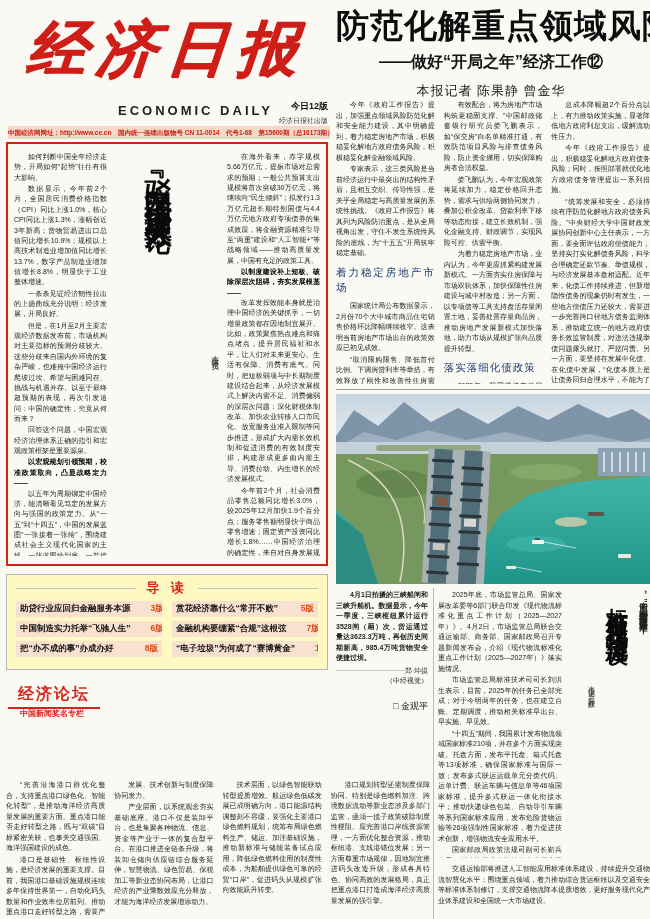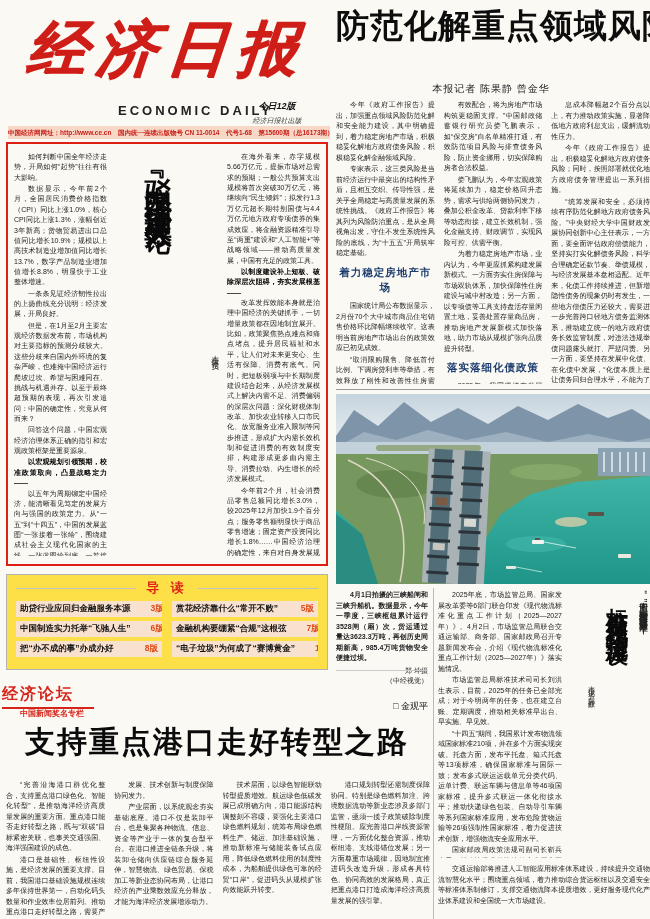--- a/index.html
+++ b/index.html
@@ -19,49 +19,49 @@
     text-shadow:1px 1px 0 #cf1d17;
     white-space:nowrap;
   }
   .date-block{ position:absolute; left:10px; top:99px; width:118px; font-size:8px; color:#222; }
   .date-block .day{ font-size:17px; font-weight:bold; vertical-align:-2px; }
   .date-block .lunar{ margin-top:2px; font-size:7px; color:#333; }
   .mast-english{
     position:absolute; left:118px; top:103px; width:112px; text-align:center;
     font-size:13px; font-weight:bold; letter-spacing:3px; color:#222; white-space:nowrap;
   }
-  .mast-right{ position:absolute; left:232px; top:100px; width:90px; text-align:center;font-style:italic; }
+  .mast-right{ position:absolute; left:238px; top:100px; width:90px; text-align:right; }
   .mast-right .ed{ font-size:9px; font-weight:bold; }
   .mast-right .pub{ font-size:7px; margin-top:3px; color:#333; }
   .info-bar{
     position:absolute; left:8px; top:126px; width:322px; height:13px;
     background:#f7d7c6; color:#c9201a; font-size:6.5px; line-height:13px;
     text-align:center; white-space:nowrap; overflow:hidden; font-weight:bold;
   }
   
   .lead-headline{
     position:absolute; left:336px; top:4px; width:310px; text-align:center;
     font-size:33px; font-weight:900; color:#0d0d0d; letter-spacing:1px; white-space:nowrap;
   }
   .lead-subhead{
     position:absolute; left:336px; top:52px; width:310px; text-align:center;
     font-size:16px; font-weight:bold; color:#111; white-space:nowrap;
   }
   .lead-byline{
     position:absolute; left:336px; top:82px; width:310px; text-align:center;
-    font-size:10px; color:#222; letter-spacing:1px;
+    font-size:13px; color:#222; letter-spacing:1px;
   }
   .lead-cols{
     position:absolute; left:336px; top:100px; width:314px; height:284px;
     display:flex; gap:9px;
   }
   .ncol{ flex:1; overflow:hidden; font-size:7px; line-height:1.5; text-align:justify; color:#1c1c1c; }
   .ncol p{ text-indent:2em; margin-bottom:1px; }
   .sec-head{
-    font-size:10.5px; font-weight:700; color:#1d3d6e; text-align:center;
+    font-size:10.5px; font-weight:400; color:#1d3d6e; 
     margin:6px 0 5px; letter-spacing:1px;
   }
   .rule-h{ position:absolute; background:#9a9a9a; height:1px; }
   .rule-v{ position:absolute; background:#bbb; width:1px; }
   
   .red-box{
     position:absolute; left:6px; top:142px; width:322px; height:424px;
     border:2px solid #dd1f14; background:#fbf9f4;
     display:flex; padding:8px 6px; gap:4px;
   }
@@ -79,37 +79,37 @@
   .photo{ position:absolute; left:336px; top:394px; width:314px; height:190px; overflow:hidden; }
   .photo svg{ display:block; }
   .caption{
     position:absolute; left:336px; top:590px; width:92px;
     font-size:7px; line-height:1.5; text-align:justify; color:#222; font-weight:bold;
   }
   .caption .credit{ text-align:right; font-weight:normal; margin-top:2px; text-indent:0; }
   
   .daodu{
     position:absolute; left:6px; top:574px; width:322px; height:96px;
-    border:1px solid #b3b3b3; background:#fde047; padding:4px 9px;
+    border:1px solid #b3b3b3; background:#fef9c3; padding:4px 9px;
   }
   .daodu-head{ display:flex; align-items:center; margin-bottom:4px; }
   .daodu-head .line{ flex:1; height:1px; background:#c2c2c2; }
   .daodu-title{ font-size:13px; font-weight:900; color:#e02318; letter-spacing:4px; margin:0 10px; white-space:nowrap; }
   .daodu-grid{ display:grid; grid-template-columns:1fr 1fr; column-gap:10px; row-gap:4px; }
   .daodu-item{
     display:flex; justify-content:space-between; align-items:center;
     background:#f9e1cf; padding:2px 4px; font-size:8.5px; font-weight:bold; color:#151515;
     white-space:nowrap; overflow:hidden;
   }
   .daodu-item .pg{ color:#e04a14; font-weight:900; margin-left:20px; }
   
   .forum-label{
-    position:absolute; left:2px; top:684px; width:92px;
+    position:absolute; left:8px; top:684px; width:92px;
     font-size:16px; font-weight:900; color:#d6241a; letter-spacing:2px;
-    border-bottom:2px solid #d6241a; padding-bottom:2px; text-align:left; white-space:nowrap;
+    border-bottom:2px solid #d6241a; padding-bottom:2px; text-align:center; white-space:nowrap;
   }
   .forum-sublabel{
     position:absolute; left:6px; top:708px; width:92px; text-align:center;
     font-size:8px; font-weight:bold; color:#d6241a; white-space:nowrap;
   }
   .forum-byline{
     position:absolute; left:336px; top:700px; width:92px; text-align:right;
     font-size:9px; color:#222;
   }
   .forum-headline{
@@ -147,20 +147,21 @@
 
   <div class="mast-title">经济日报</div>
   <div class="mast-english">ECONOMIC DAILY</div>
   <div class="mast-right">
     <div class="ed">今日12版</div>
     <div class="pub">经济日报社出版</div>
   </div>
   <div class="info-bar">中国经济网网址：http://www.ce.cn　国内统一连续出版物号 CN 11-0014　代号1-68　第15600期（总16173期）</div>
 
   <div class="lead-headline">防范化解重点领域风险</div>
+  <div class="lead-subhead">——做好“开局之年”经济工作⑫</div>
   <div class="lead-byline">本报记者 陈果静 曾金华</div>
   <div class="lead-cols">
     <div class="ncol">
       <div>
           <p>今年《政府工作报告》提出，加强重点领域风险防范化解和安全能力建设，其中明确提到，着力稳定房地产市场，积极稳妥化解地方政府债务风险，积极稳妥化解金融领域风险。</p>
           <p>专家表示，这三类风险是当前经济运行中最突出的结构性矛盾，且相互交织、传导性强，是关乎全局稳定与高质量发展的系统性挑战。《政府工作报告》将其列为风险防治重点，是从全局视角出发，守住不发生系统性风险的底线，为“十五五”开局筑牢稳定基础。</p>
         </div>
       <div class="sec-head">着力稳定房地产市场</div>
       <div>
           <p>国家统计局公布数据显示，2月份70个大中城市商品住宅销售价格环比降幅继续收窄。这表明当前房地产市场出台的政策效应已初见成效。</p>
@@ -339,21 +340,20 @@
         <div class="daodu-item">
           <span>“电子垃圾”为何成了“赛博黄金”</span>
           <span class="pg">10版</span>
         </div>
       </div>
   </div>
 
   <div class="forum-label">经济论坛</div>
   <div class="forum-sublabel">中国新闻奖名专栏</div>
   <div class="forum-byline">□ 金观平</div>
-  <div class="forum-headline">支持重点港口走好转型之路</div>
   <div class="forum-cols">
     <div class="ncol">
         <p>“完善沿海港口群优化整合，支持重点港口绿色化、智能化转型”，是推动海洋经济高质量发展的重要方面。重点港口能否走好转型之路，既与“双碳”目标紧密关联，也事关交通强国、海洋强国建设的成色。</p>
         <p>港口是基础性、枢纽性设施，是经济发展的重要支撑。目前，我国港口基础设施规模连续多年保持世界第一，自动化码头数量和作业效率位居前列。推动重点港口走好转型之路，需要产业</p>
       </div>
     <div class="ncol">
         <p>发展、技术创新与制度保障协同发力。</p>
         <p>产业层面，以系统观念夯实基础底座。港口不仅是装卸平台，也是集聚各种物流、信息、资金等产业于一体的复合型平台。在港口推进全链条升级，将装卸仓储向供应链综合服务延伸，智慧物流、绿色贸易、保税加工等新业态协同布局，让港口经济的产业乘数效应充分释放，才能为海洋经济发展增添动力。</p>
       </div>
     <div class="ncol">

